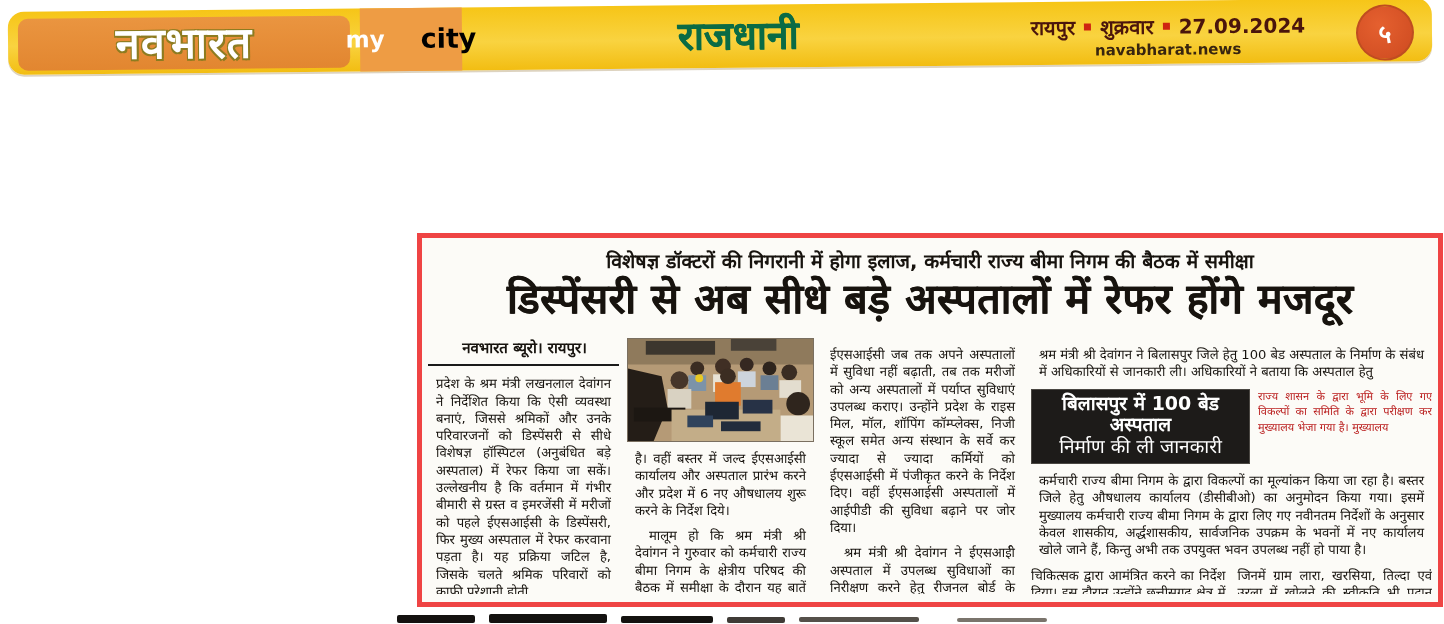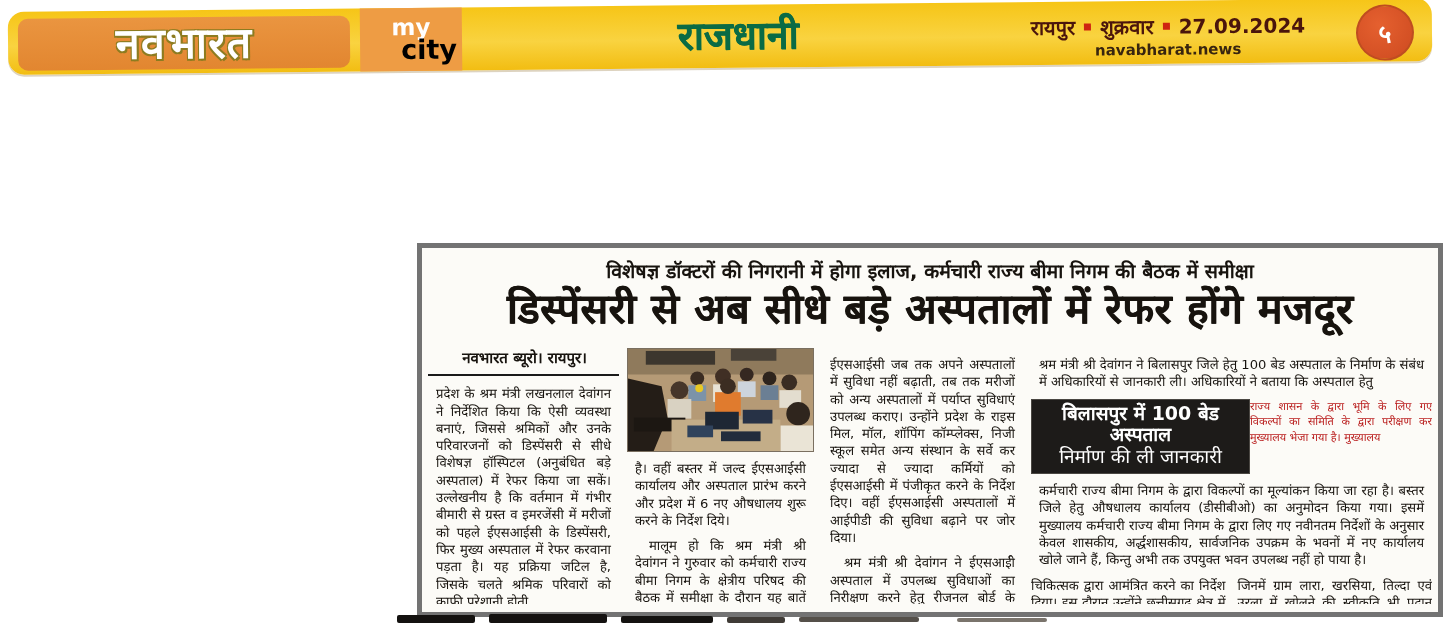--- a/index.html
+++ b/index.html
@@ -19,21 +19,21 @@
     background:linear-gradient(180deg,#ea9540,#e28630);border-radius:10px;
     display:flex;align-items:center;justify-content:center;
   }
   .logo-box .paper{
     color:#ffffff;font-size:43px;font-weight:bold;line-height:1;
     text-shadow:2px 2px 0 #8d7c20,-1px -1px 0 #8d7c20,2px -1px 0 #8d7c20,-1px 2px 0 #8d7c20;
     letter-spacing:1px;
   }
   .mycity{
     position:absolute;left:352px;top:0px;width:102px;height:63px;
-    background:#ee9c44;display:flex;flex-direction:column;align-items:center;justify-content:center;
+    background:#ee9c44;display:flex;align-items:center;justify-content:center;
     line-height:.92;
   }
   .mycity .l1{color:#ffffff;font-size:23px;font-weight:800;}
   .mycity .l2{color:#000000;font-size:27px;font-weight:800;margin-left:36px;}
   .section-title{
     position:absolute;left:600px;top:10px;width:260px;text-align:center;
     color:#0a6b45;font-size:39px;font-weight:bold;line-height:1.1;
     text-shadow:.5px .5px 0 #0a6b45;
   }
   .dateline{
@@ -44,22 +44,22 @@
   .sq{width:7px;height:7px;background:#cf2410;display:inline-block;}
   .website{font-size:15px;font-weight:bold;color:#38250f;margin-top:1px;}
   .page-badge{
     position:absolute;left:1348px;top:6px;width:54px;height:52px;border-radius:50%;
     background:radial-gradient(circle at 40% 35%,#e5602f,#cd4a20);
     border:2px solid #bf4d20;display:flex;align-items:center;justify-content:center;
     color:#fff;font-size:25px;font-weight:bold;
   }
   
   .clip{
-    position:absolute;left:417px;top:243px;width:1016px;height:364px;
-    border:5px solid #737373;background:#fcfbf7;color:#17130e;
+    position:absolute;left:417px;top:233px;width:1016px;height:364px;
+    border:5px solid #ef4444;background:#fcfbf7;color:#17130e;
   }
   .kicker{
     position:absolute;left:0;top:12px;width:100%;text-align:center;
     font-size:19.5px;font-weight:bold;line-height:1.2;
   }
   .headline{
     position:absolute;left:0;top:38px;width:100%;text-align:center;
     font-size:41px;font-weight:bold;line-height:1.15;letter-spacing:.5px;
     text-shadow:.6px 0 0 #17130e;
   }
@@ -74,21 +74,21 @@
   .byline{
     font-size:15px;font-weight:bold;border-bottom:2px solid #1a1a1a;
     padding:2px 0 7px 2px;margin-bottom:9px;text-align:center;
   }
   .photo{
     width:187px;height:104px;border:1px solid #7a6f60;box-sizing:border-box;
     margin-bottom:6px;display:block;
   }
   
   .r-intro{margin:0;}
-  .box-row{display:flex;margin:5px 0 4px 0;}
+  .box-row{display:flex;margin:5px 0 4px 0;gap:8px;}
   .black-box{
     width:213px;background:#1d1b19;color:#ffffff;text-align:center;
     padding:3px 2px 5px 2px;border:1px solid #4a4742;
   }
   .black-box .b1{font-size:19px;font-weight:bold;line-height:1.15;display:block;}
   .black-box .b2{font-size:19px;font-weight:normal;line-height:1.15;display:block;}
   .side-note{
     flex:1;font-size:11px;line-height:15.5px;color:#b91c1c;text-align:justify;
   }
   .r-body{margin:2px 0 0 0;}

